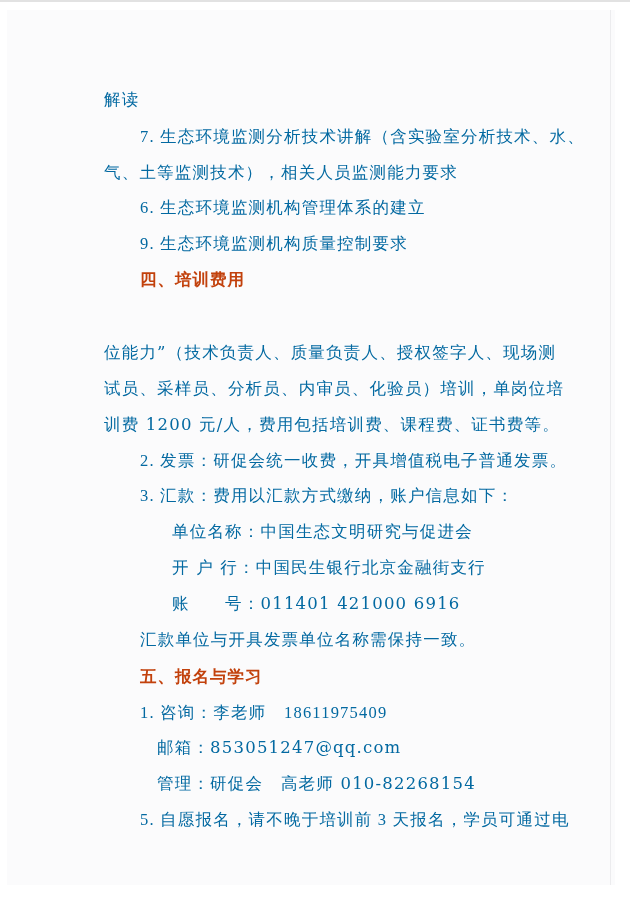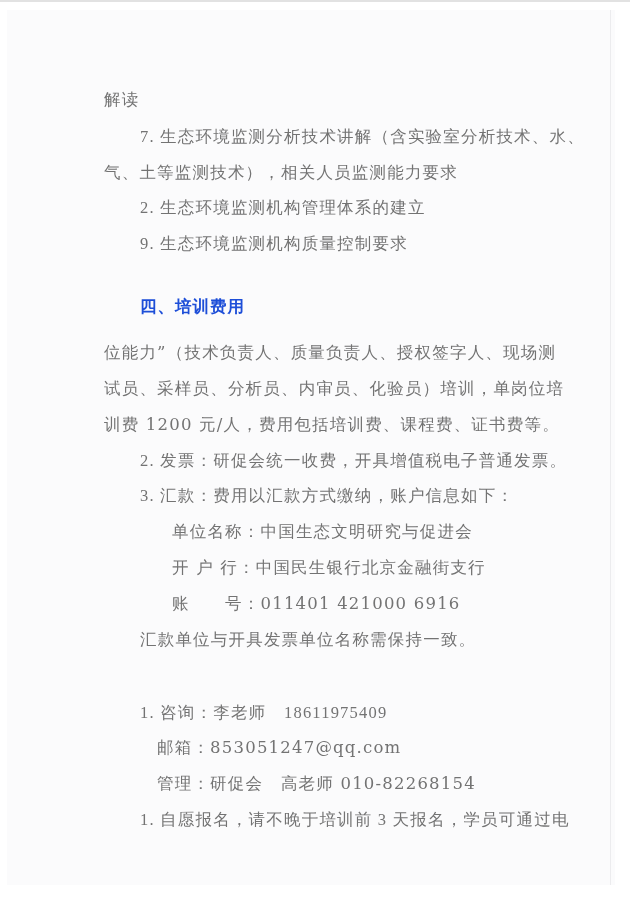--- a/index.html
+++ b/index.html
@@ -31,53 +31,53 @@
       position: absolute;
       right: 4px; top: 0;
       width: 1px; height: 100%;
       background: #ececee;
     }
     .line {
       position: absolute;
       left: 97px;
       font-size: 16.5px;
       line-height: 22px;
-      color: #737373;
+      color: #0369a1;
       white-space: nowrap;
       letter-spacing: 1.2px;
     }
     .indent { left: 133px; font-family: Liberation Serif, serif; }
     .indent2 { left: 165px; }
     .indent3 { left: 150px; }
     .heading {
       font-family: "DejaVu Sans", "Liberation Sans", sans-serif;
       font-weight: bold;
-      color: #1d4ed8;
+      color: #c2410c;
       letter-spacing: 1px;
-      margin-top: 27px;
     }
   </style>
 </head>
 <body>
 
 <div class="top-rule"></div>
 
 <div class="page">
   <div class="line" style="top:79px">解读</div>
   <div class="line indent" style="top:116px">7. 生态环境监测分析技术讲解（含实验室分析技术、水、</div>
   <div class="line" style="top:152px">气、土等监测技术），相关人员监测能力要求</div>
-  <div class="line indent" style="top:187px">2. 生态环境监测机构管理体系的建立</div>
+  <div class="line indent" style="top:187px">6. 生态环境监测机构管理体系的建立</div>
   <div class="line indent" style="top:223px">9. 生态环境监测机构质量控制要求</div>
   <div class="line indent heading" style="top:259px">四、培训费用</div>
   <div class="line" style="top:332px">位能力”（技术负责人、质量负责人、授权签字人、现场测</div>
   <div class="line" style="top:368px">试员、采样员、分析员、内审员、化验员）培训，单岗位培</div>
   <div class="line" style="top:404px">训费 1200 元/人，费用包括培训费、课程费、证书费等。</div>
   <div class="line indent" style="top:440px">2. 发票：研促会统一收费，开具增值税电子普通发票。</div>
   <div class="line indent" style="top:475px">3. 汇款：费用以汇款方式缴纳，账户信息如下：</div>
   <div class="line indent2" style="top:511px">单位名称：中国生态文明研究与促进会</div>
   <div class="line indent2" style="top:547px">开 户 行：中国民生银行北京金融街支行</div>
   <div class="line indent2" style="top:583px">账　　号：011401 421000 6916</div>
   <div class="line indent" style="top:619px">汇款单位与开具发票单位名称需保持一致。</div>
+  <div class="line indent heading" style="top:656px">五、报名与学习</div>
   <div class="line indent" style="top:692px">1. 咨询：李老师　18611975409</div>
   <div class="line indent3" style="top:727px">邮箱：853051247@qq.com</div>
   <div class="line indent3" style="top:763px">管理：研促会　高老师 010-82268154</div>
-  <div class="line indent" style="top:799px">1. 自愿报名，请不晚于培训前 3 天报名，学员可通过电</div>
+  <div class="line indent" style="top:799px">5. 自愿报名，请不晚于培训前 3 天报名，学员可通过电</div>
 </div>
 
 </body></html>

